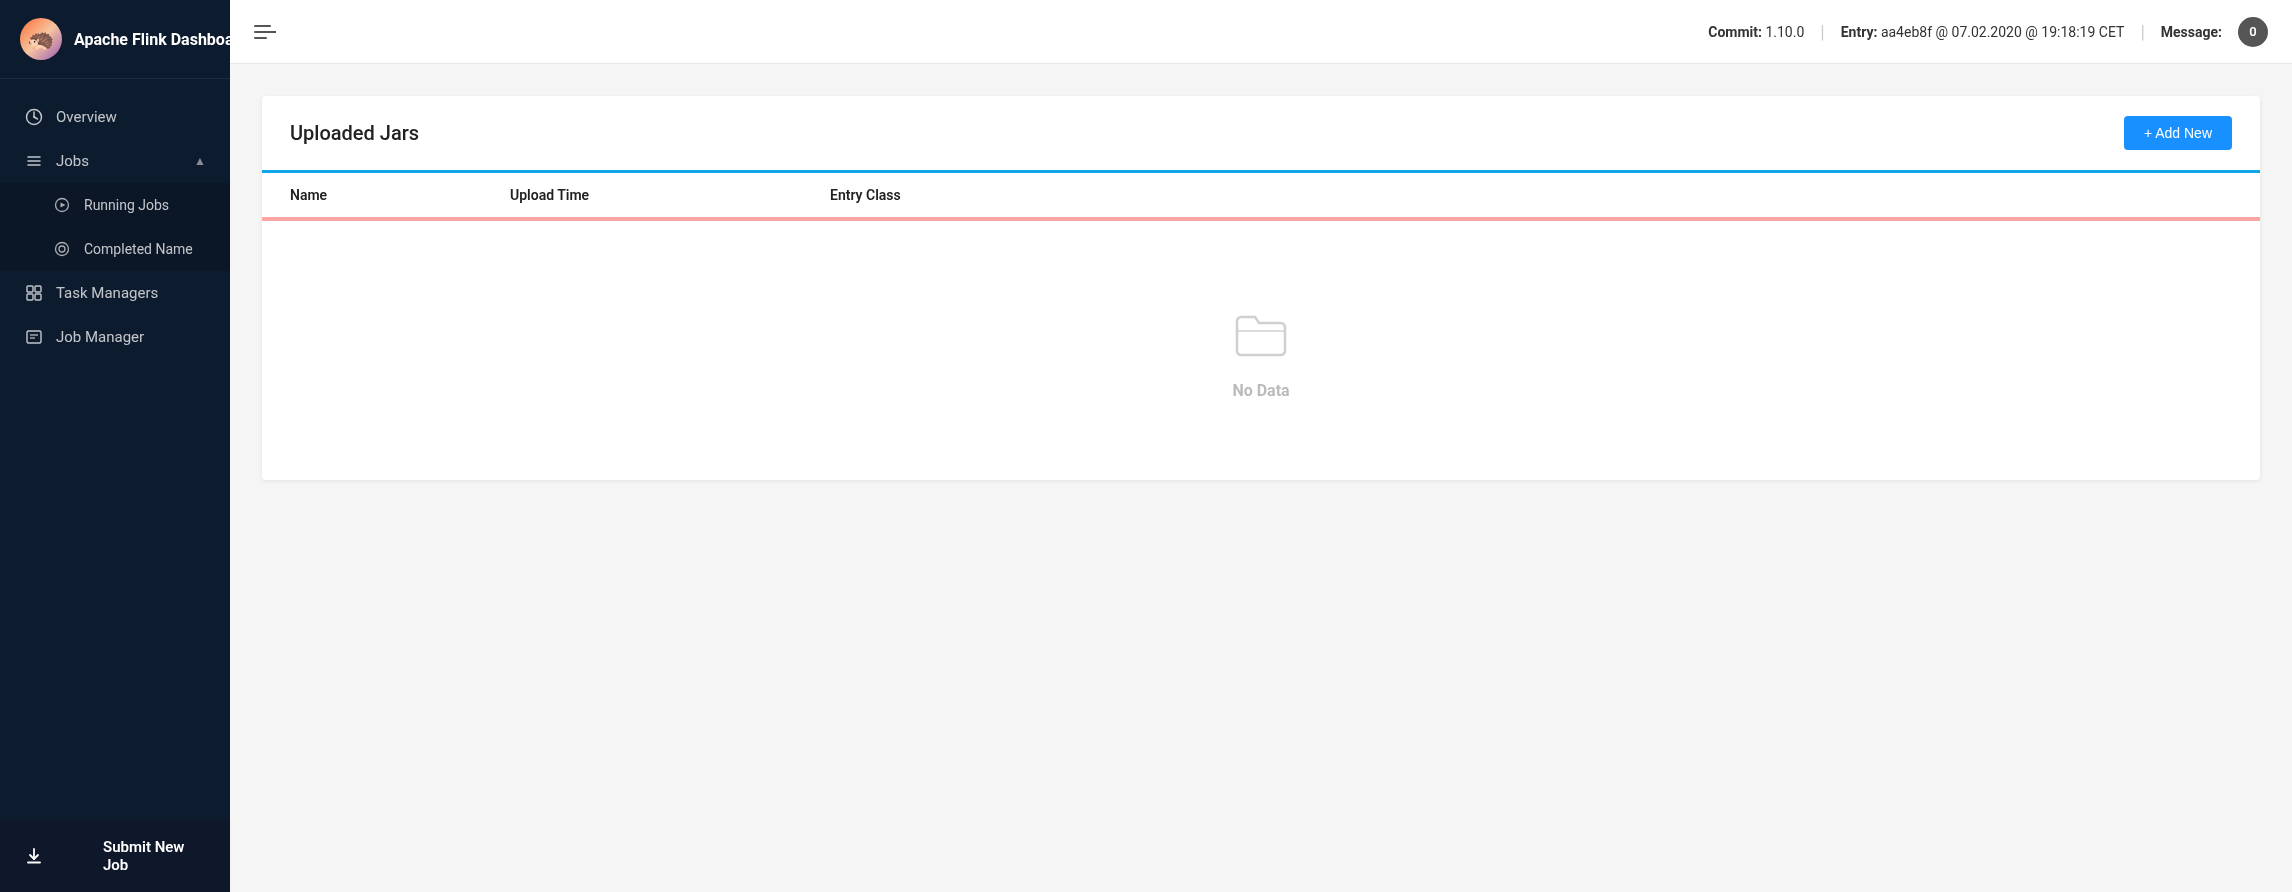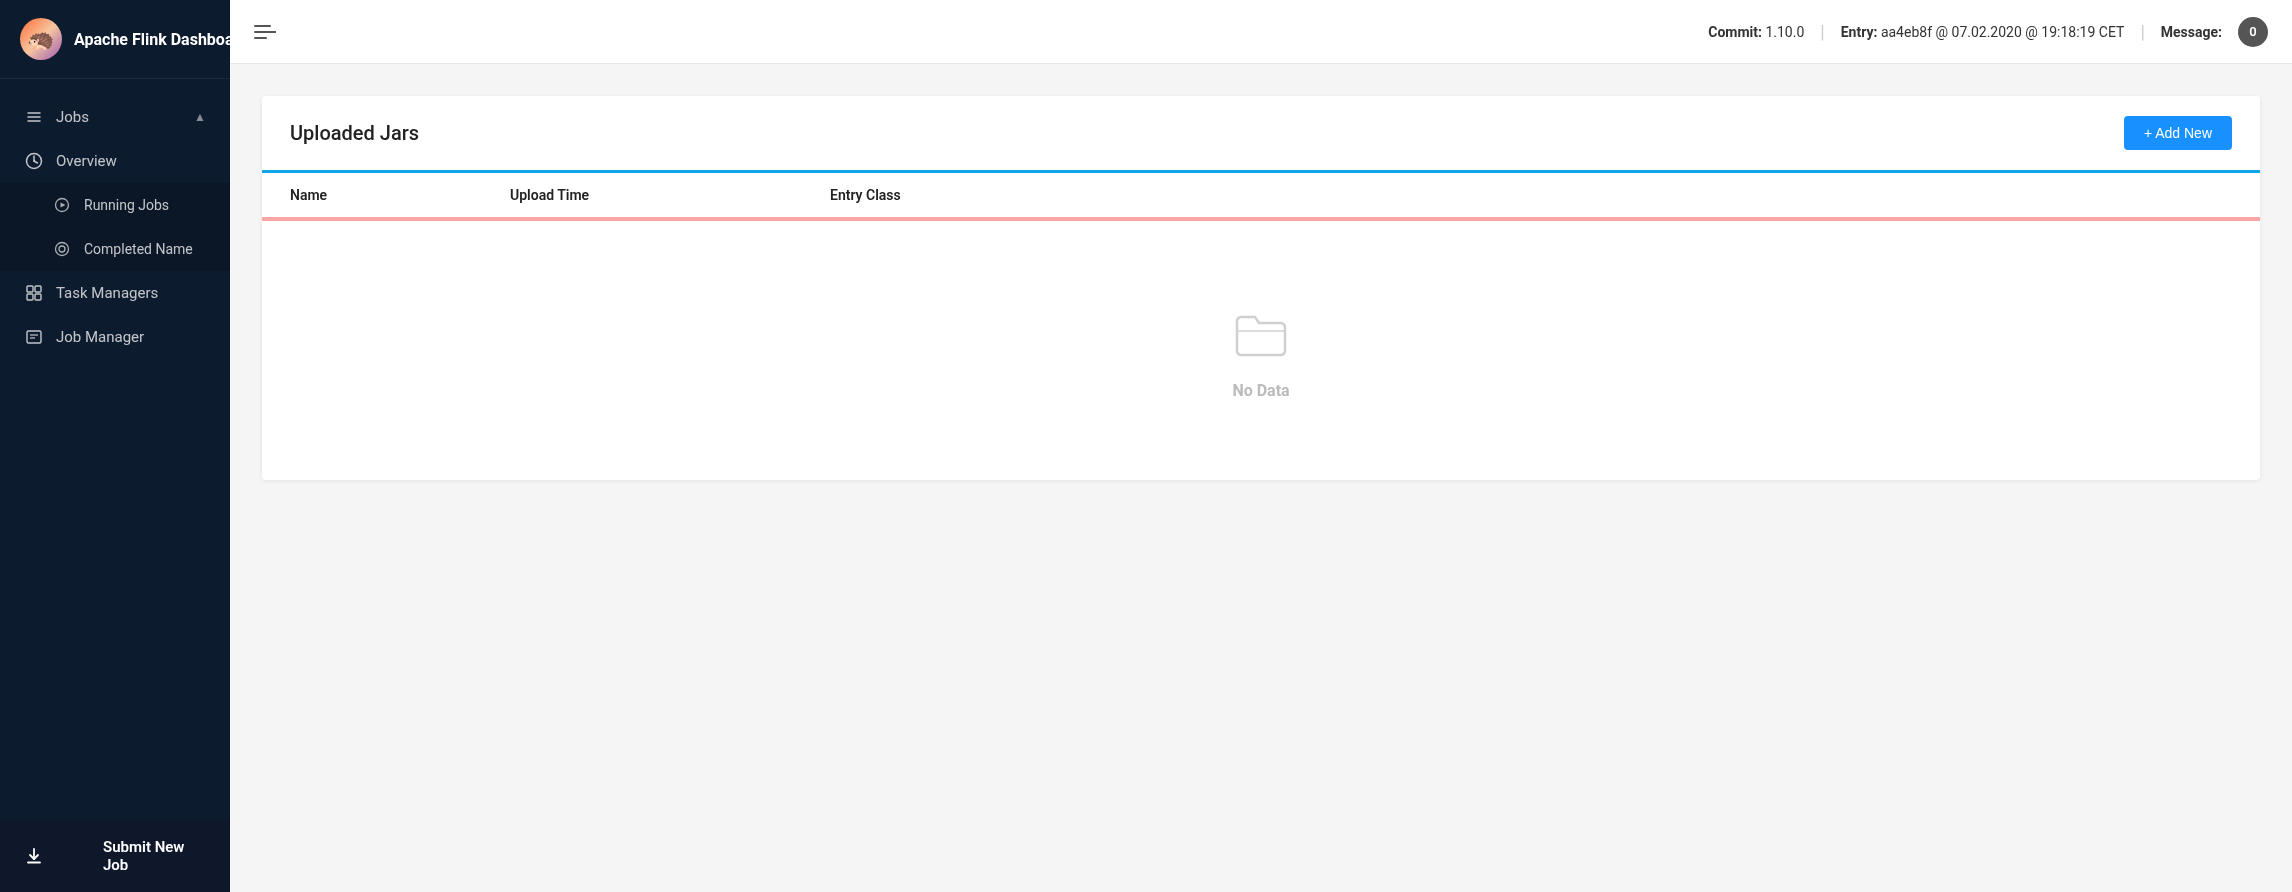--- a/index.html
+++ b/index.html
@@ -249,38 +249,38 @@
       <span class="logo-squirrel">🦔</span>
     </div>
     <span id="sidebar-title">Apache Flink Dashboard</span>
   </div>
 
   <div class="nav-section">
 
     <div class="nav-item">
       <span class="nav-icon">
         <svg width="18" height="18" viewBox="0 0 18 18" fill="none" xmlns="http://www.w3.org/2000/svg">
+          <circle cx="9" cy="9" r="7.5" stroke="rgba(255,255,255,0.75)" stroke-width="1.5"></circle>
+          <line x1="9" y1="4" x2="9" y2="9" stroke="rgba(255,255,255,0.75)" stroke-width="1.5" stroke-linecap="round"></line>
+          <line x1="9" y1="9" x2="12.5" y2="11" stroke="rgba(255,255,255,0.75)" stroke-width="1.5" stroke-linecap="round"></line>
+        </svg>
+      </span>
+      <span class="nav-label">Overview</span>
+    </div>
+
+    <div class="nav-item">
+      <span class="nav-icon">
+        <svg width="18" height="18" viewBox="0 0 18 18" fill="none" xmlns="http://www.w3.org/2000/svg">
           <line x1="3" y1="5" x2="15" y2="5" stroke="rgba(255,255,255,0.75)" stroke-width="1.5" stroke-linecap="round"></line>
           <line x1="3" y1="9" x2="15" y2="9" stroke="rgba(255,255,255,0.75)" stroke-width="1.5" stroke-linecap="round"></line>
           <line x1="3" y1="13" x2="15" y2="13" stroke="rgba(255,255,255,0.75)" stroke-width="1.5" stroke-linecap="round"></line>
         </svg>
       </span>
       <span class="nav-label">Jobs</span>
       <span class="nav-chevron">▲</span>
-    </div>
-
-    <div class="nav-item">
-      <span class="nav-icon">
-        <svg width="18" height="18" viewBox="0 0 18 18" fill="none" xmlns="http://www.w3.org/2000/svg">
-          <circle cx="9" cy="9" r="7.5" stroke="rgba(255,255,255,0.75)" stroke-width="1.5"></circle>
-          <line x1="9" y1="4" x2="9" y2="9" stroke="rgba(255,255,255,0.75)" stroke-width="1.5" stroke-linecap="round"></line>
-          <line x1="9" y1="9" x2="12.5" y2="11" stroke="rgba(255,255,255,0.75)" stroke-width="1.5" stroke-linecap="round"></line>
-        </svg>
-      </span>
-      <span class="nav-label">Overview</span>
     </div>
 
     <div class="nav-submenu">
       <div class="nav-item">
         <span class="nav-icon">
           <svg width="16" height="16" viewBox="0 0 16 16" fill="none">
             <circle cx="8" cy="8" r="6.5" stroke="rgba(255,255,255,0.65)" stroke-width="1.3"></circle>
             <polygon points="6.5,5.5 11.5,8 6.5,10.5" fill="rgba(255,255,255,0.65)"></polygon>
           </svg>
         </span>

